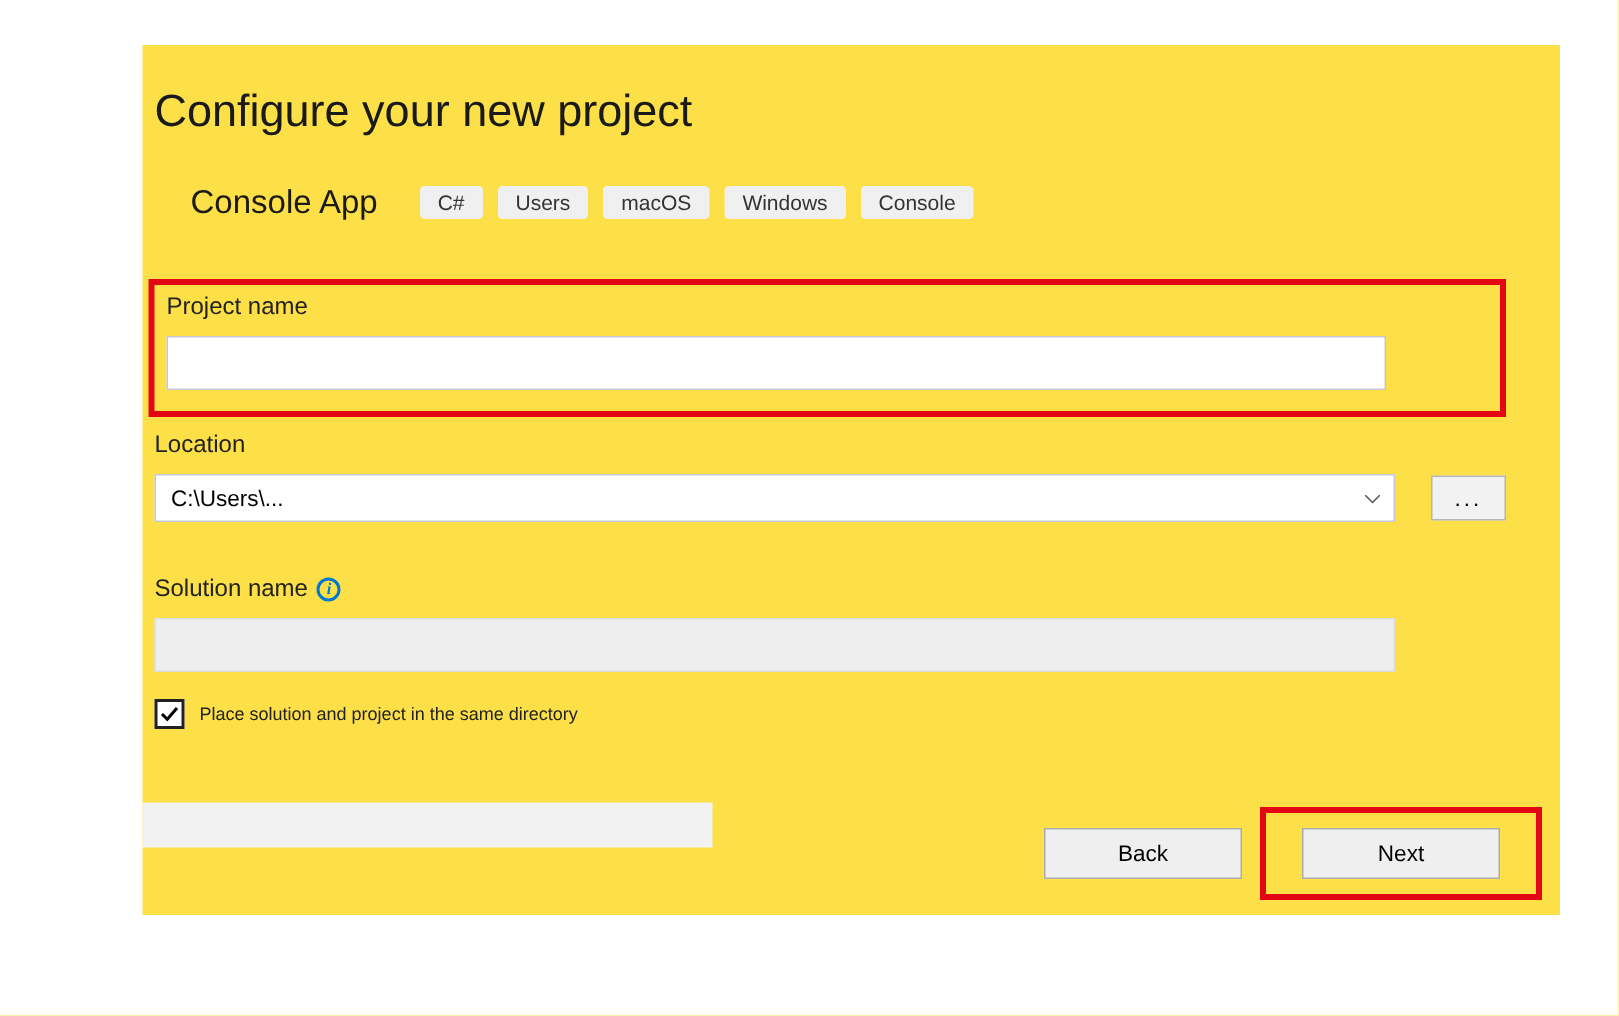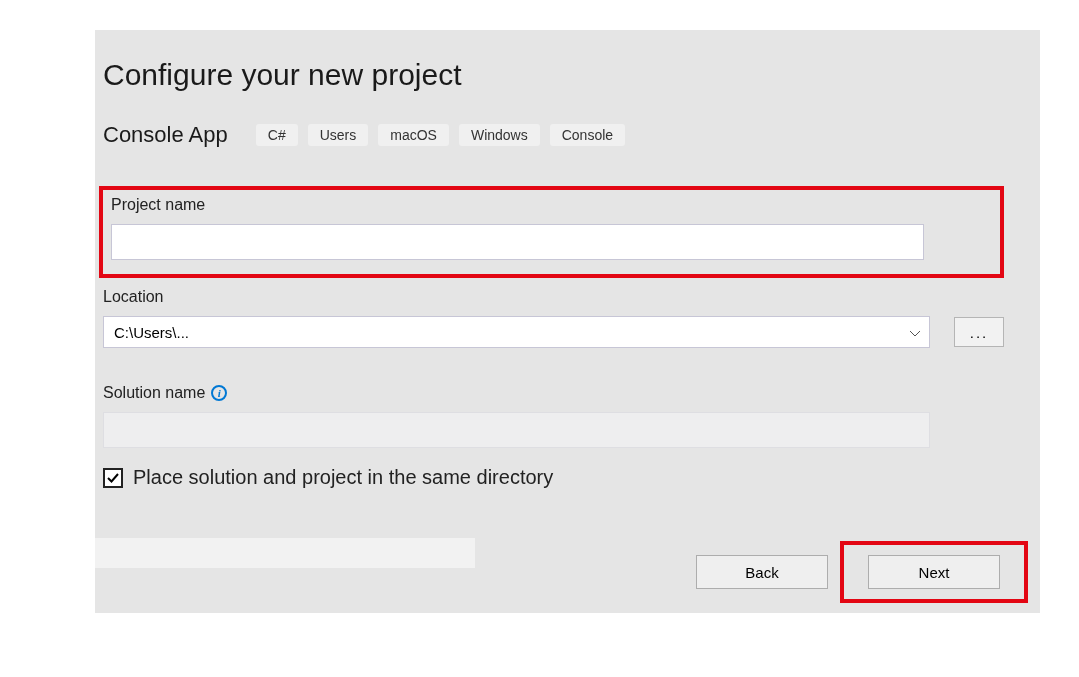--- a/index.html
+++ b/index.html
@@ -8,21 +8,21 @@
       background: #ffffff;
       width: 1079px;
       height: 677px;
       position: relative;
     }
     .dialog {
       position: absolute;
       left: 95px;
       top: 30px;
       width: 945px;
-      background: #e5e5e5;
+      background: #fde047;
       padding: 28px 0 0 0;
     }
     .page-title {
       font-size: 30px;
       font-weight: 400;
       color: #1a1a1a;
       margin-left: 0;
       margin-bottom: 30px;
       padding-left: 8px;
     }
@@ -30,20 +30,21 @@
       display: flex;
       align-items: center;
       gap: 10px;
       padding-left: 8px;
       margin-bottom: 38px;
     }
     .template-name {
       font-size: 22px;
       color: #1a1a1a;
       margin-right: 18px;
+      margin-left: 24px;
     }
     .tag {
       background: #f0f0f0;
       color: #333;
       font-size: 14px;
       padding: 3px 12px;
       border-radius: 3px;
     }
     .highlight-box {
       border: 4px solid #e30613;
@@ -129,21 +130,21 @@
       width: 20px; height: 20px;
       border: 2px solid #222;
       background: #fff;
       display: inline-flex;
       align-items: center;
       justify-content: center;
       cursor: pointer;
     }
     .checkbox svg { width: 14px; height: 14px; }
     .checkbox-label {
-      font-size: 20px;
+      font-size: 12px;
       color: #222;
     }
     .buttons-row {
       display: flex;
       justify-content: flex-end;
       gap: 8px;
       margin-top: 52px;
       padding-right: 12px;
       padding-bottom: 10px;
       align-items: center;

